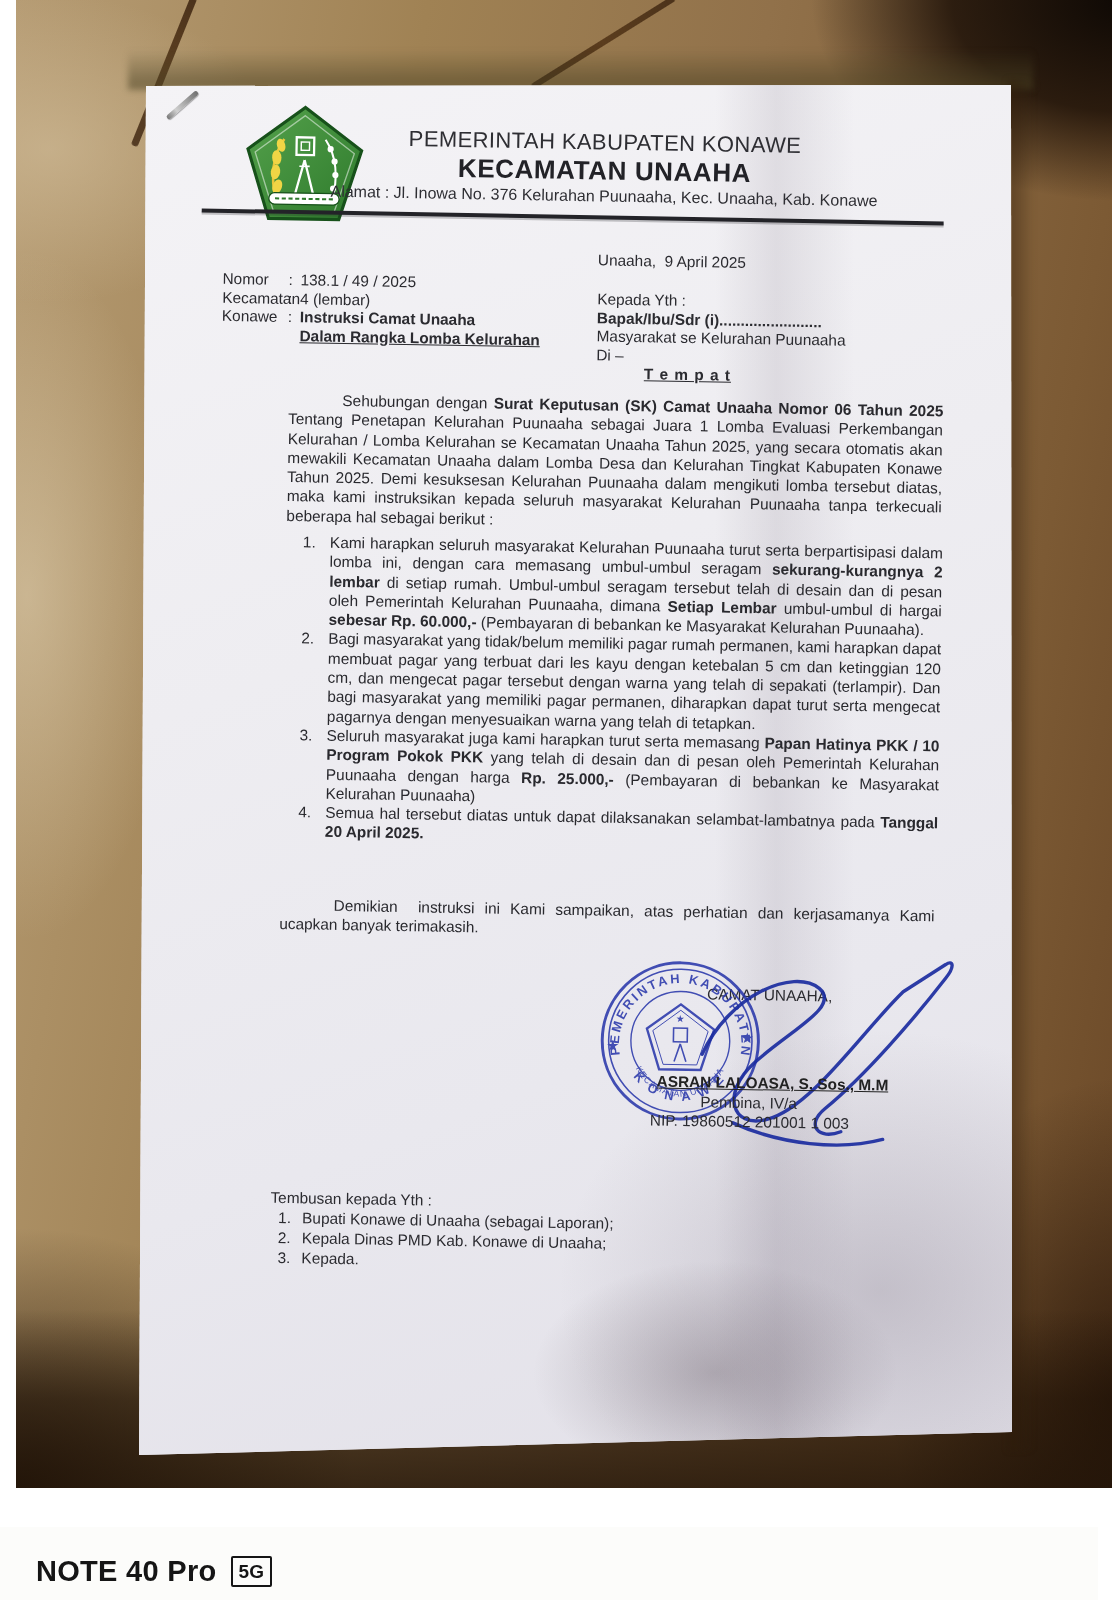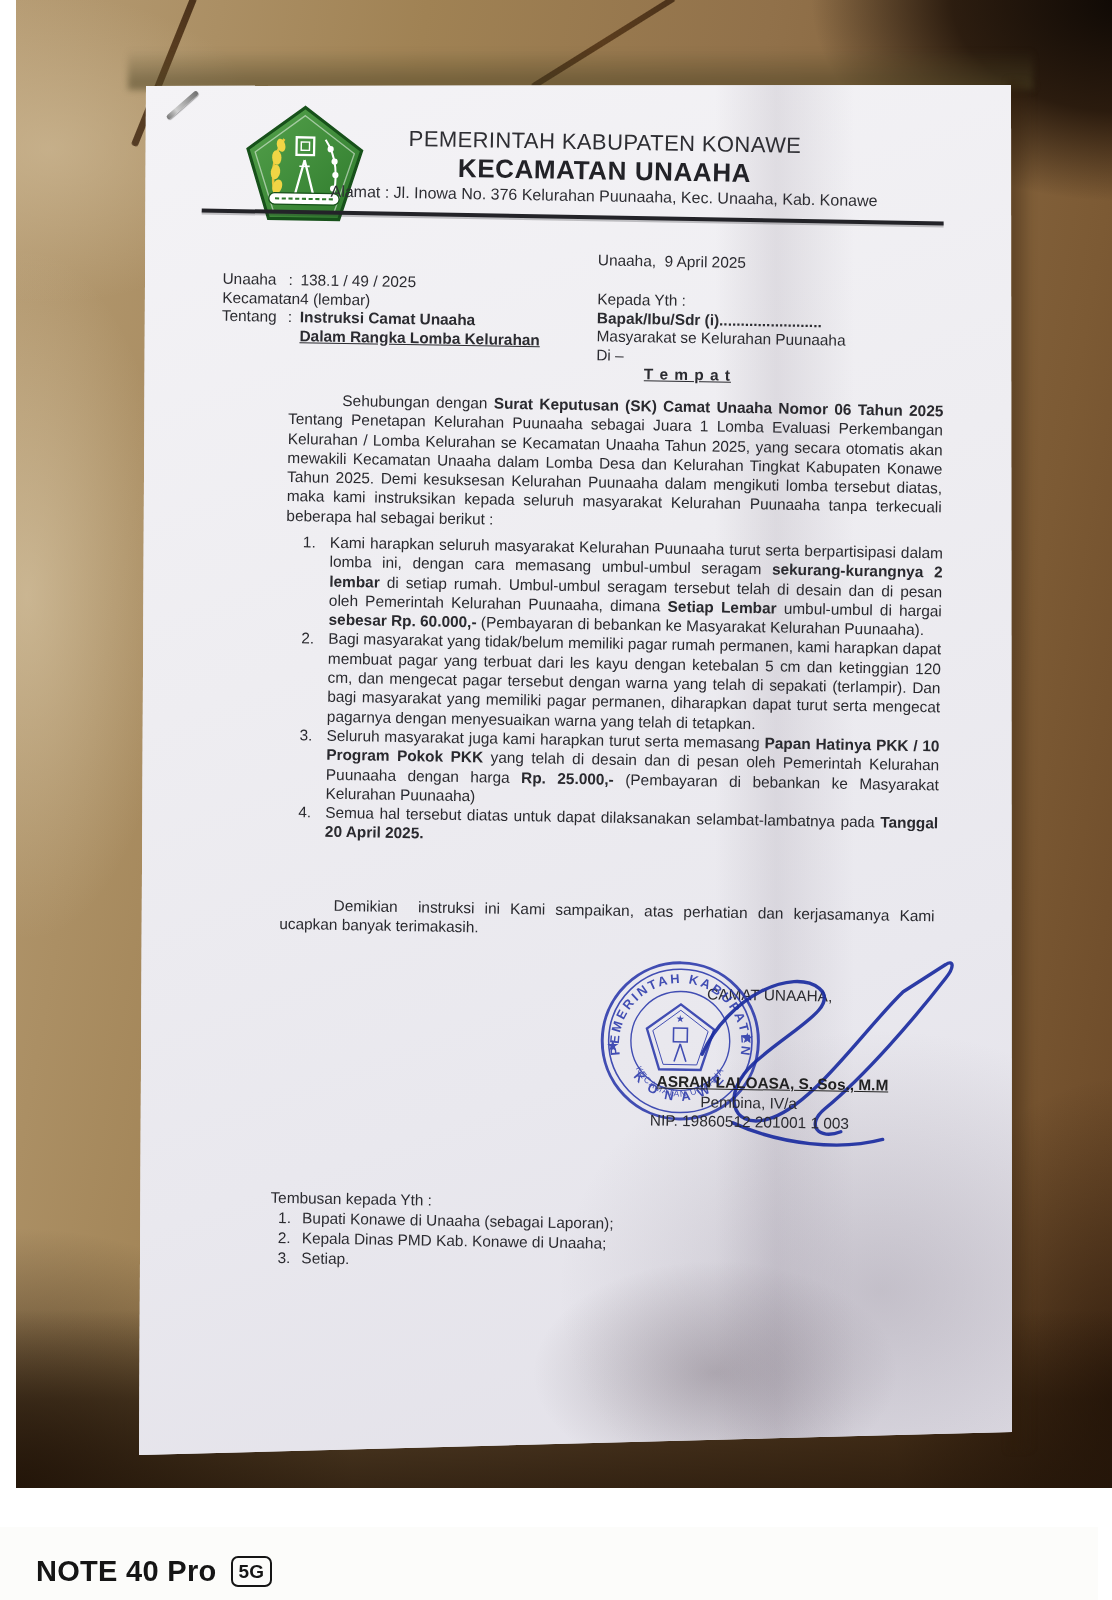--- a/index.html
+++ b/index.html
@@ -84,21 +84,21 @@
 
   
   .temb{position:absolute;left:144px;top:1108px;font-size:15.4px;line-height:20px;}
   .temb .row{display:flex;}
   .temb .n{width:24px;padding-left:8px;flex:0 0 24px;}
 
   
   .camera-bar{position:absolute;left:0;top:1527px;width:1098px;height:112px;background:#fcfcfa;}
   .cam-left{position:absolute;left:36px;top:28px;display:flex;align-items:center;gap:14px;color:#151515;}
   .cam-device{font-size:29px;font-weight:600;letter-spacing:.3px;}
-  .cam-badge{border:2.5px solid #151515;border-radius:7px;padding:0px 6px;font-size:19px;
+  .cam-badge{border:2.5px solid #151515;border-radius:2px;padding:0px 6px;font-size:19px;
              font-weight:700;line-height:27px;}
   .cam-exif{position:absolute;right:34px;top:32px;font-size:23px;font-weight:500;color:#151515;}
 
   b{font-weight:bold;}
 </style>
 </head>
 <body>
 
 <div id="stage">
 
@@ -146,31 +146,31 @@
 
         <div class="lh-line lh-gov">PEMERINTAH KABUPATEN KONAWE</div>
         <div class="lh-line lh-dist">KECAMATAN UNAAHA</div>
         <div class="lh-line lh-addr">Alamat : Jl. Inowa No. 376 Kelurahan Puunaaha, Kec. Unaaha, Kab. Konawe</div>
         <div class="lh-rule"></div>
 
         <div class="date-line">Unaaha,&nbsp; 9 April 2025</div>
 
         <div class="meta">
           <div class="row">
-            <span class="lab">Unaaha</span>
+            <span class="lab">Nomor</span>
             <span class="sep">:</span>
             <span class="val">138.1 / 49 / 2025</span>
           </div>
           <div class="row">
             <span class="lab">Kecamatan</span>
             <span class="sep">:</span>
             <span class="val">4 (lembar)</span>
           </div>
           <div class="row">
-            <span class="lab">Tentang</span>
+            <span class="lab">Konawe</span>
             <span class="sep">:</span>
             <span class="val bold">Instruksi Camat Unaaha</span>
           </div>
           <div class="perihal2">Dalam Rangka Lomba Kelurahan</div>
         </div>
 
         <div class="addr-block">
           <div>Kepada Yth :</div>
           <div class="b">Bapak/Ibu/Sdr (i)........................</div>
           <div>Masyarakat se Kelurahan Puunaaha</div>
@@ -250,21 +250,21 @@
           <div class="row">
             <span class="n">1.</span>
             <span>Bupati Konawe di Unaaha (sebagai Laporan);</span>
           </div>
           <div class="row">
             <span class="n">2.</span>
             <span>Kepala Dinas PMD Kab. Konawe di Unaaha;</span>
           </div>
           <div class="row">
             <span class="n">3.</span>
-            <span>Setiap.</span>
+            <span>Kepada.</span>
           </div>
         </div>
 
       </div>
     </div>
   </div>
 
   <div class="camera-bar">
     <div class="cam-left">
       <span class="cam-device">NOTE 40 Pro</span>

